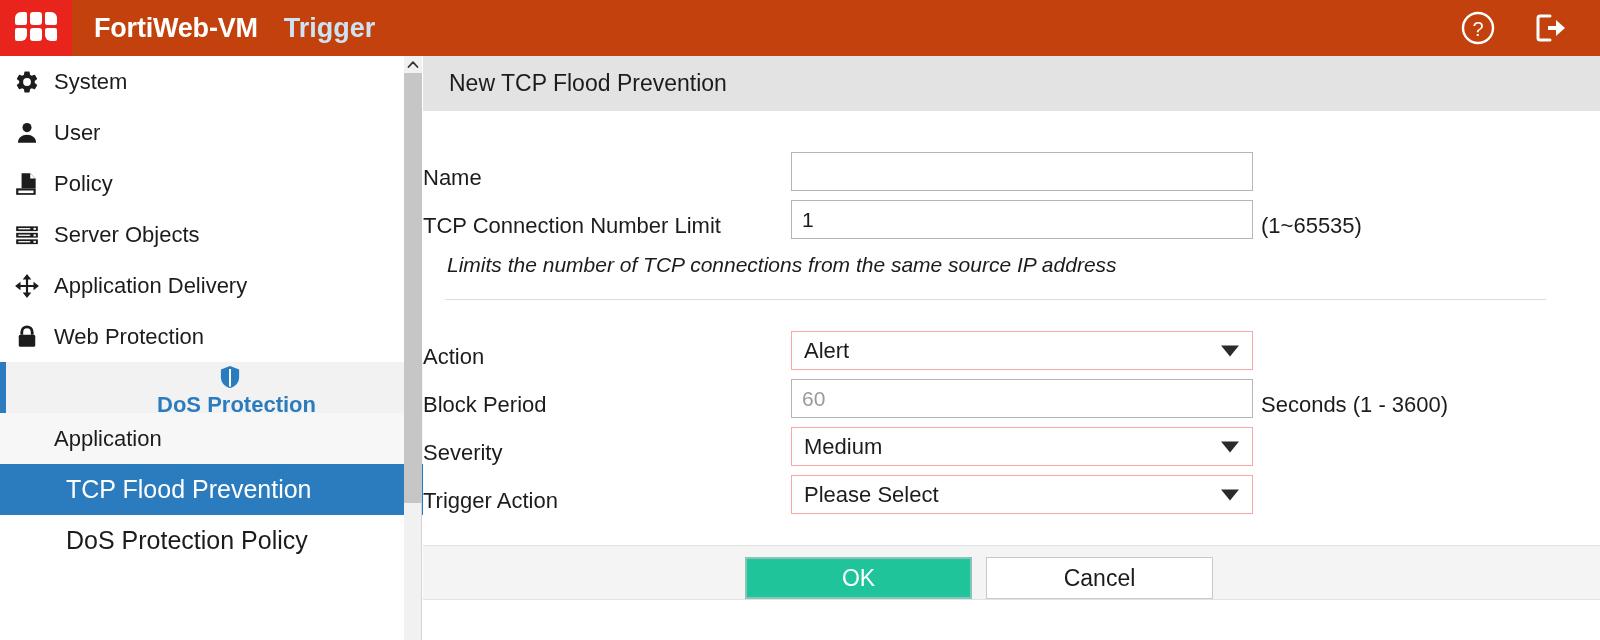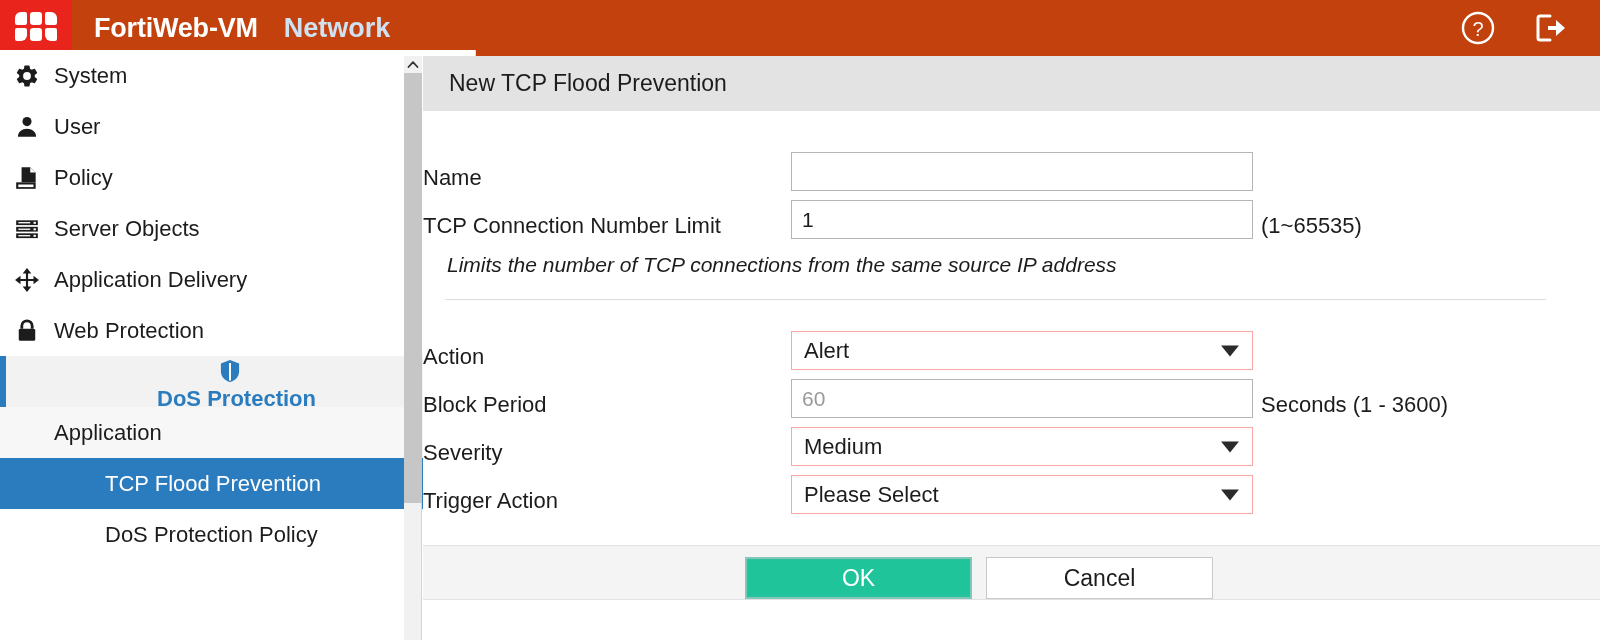--- a/index.html
+++ b/index.html
@@ -65,21 +65,21 @@
     padding-right: 30px;
   }
   .topbar-icon {
     width: 40px; height: 40px;
     display: flex; align-items: center; justify-content: center;
     cursor: pointer;
   }
 
   
   .sidebar {
-    position: absolute; left: 0; top: 50px;
+    position: absolute; left: 0; top: 56px;
     width: 476px; height: 584px;
     background: #ffffff;
     overflow: hidden;
     border-right: 1px solid #d9d9d9;
   }
   .nav-item {
     position: relative;
     height: 51px;
     display: flex; align-items: center;
     padding-left: 14px; padding-right: 16px;
@@ -140,24 +140,23 @@
   .subnav-item.bold .nav-label { font-weight: bold; }
 
   .leaf-item {
     height: 51px;
     display: flex; align-items: center;
     padding-left: 66px; padding-right: 16px;
     background: #ffffff;
     cursor: pointer;
   }
   .leaf-item .nav-label {
-    font-size: 22px;
-    color: #1c1c1c;
-    white-space: nowrap;
-    margin-left: 39px;
+    font-size: 25px;
+    color: #1c1c1c;
+    white-space: nowrap;
   }
   .leaf-item.selected {
     background: #2b7cbf;
   }
   .leaf-item.selected .nav-label {
     color: #ffffff;
   }
 
   
   .scrollbar {
@@ -329,21 +328,21 @@
       <div class="logo-grid">
         <div class="logo-cell r0c0"></div>
         <div class="logo-cell r0c1"></div>
         <div class="logo-cell r0c2"></div>
         <div class="logo-cell r1c0"></div>
         <div class="logo-cell r1c1"></div>
         <div class="logo-cell r1c2"></div>
       </div>
     </div>
     <div class="brand-primary">FortiWeb-VM</div>
-    <div class="brand-secondary">Network</div>
+    <div class="brand-secondary">Trigger</div>
 
     <div class="topbar-right">
       <div class="topbar-icon">
         <svg width="36" height="36" viewBox="0 0 36 36" aria-hidden="true">
           <circle cx="18" cy="18" r="15" fill="none" stroke="#ffffff" stroke-width="2.4"></circle>
           <text x="18" y="25.5" font-family="Liberation Sans, sans-serif" font-size="20" fill="#ffffff" text-anchor="middle">?</text>
         </svg>
       </div>
       <div class="topbar-icon">
         <svg width="36" height="36" viewBox="0 0 36 36" aria-hidden="true">

